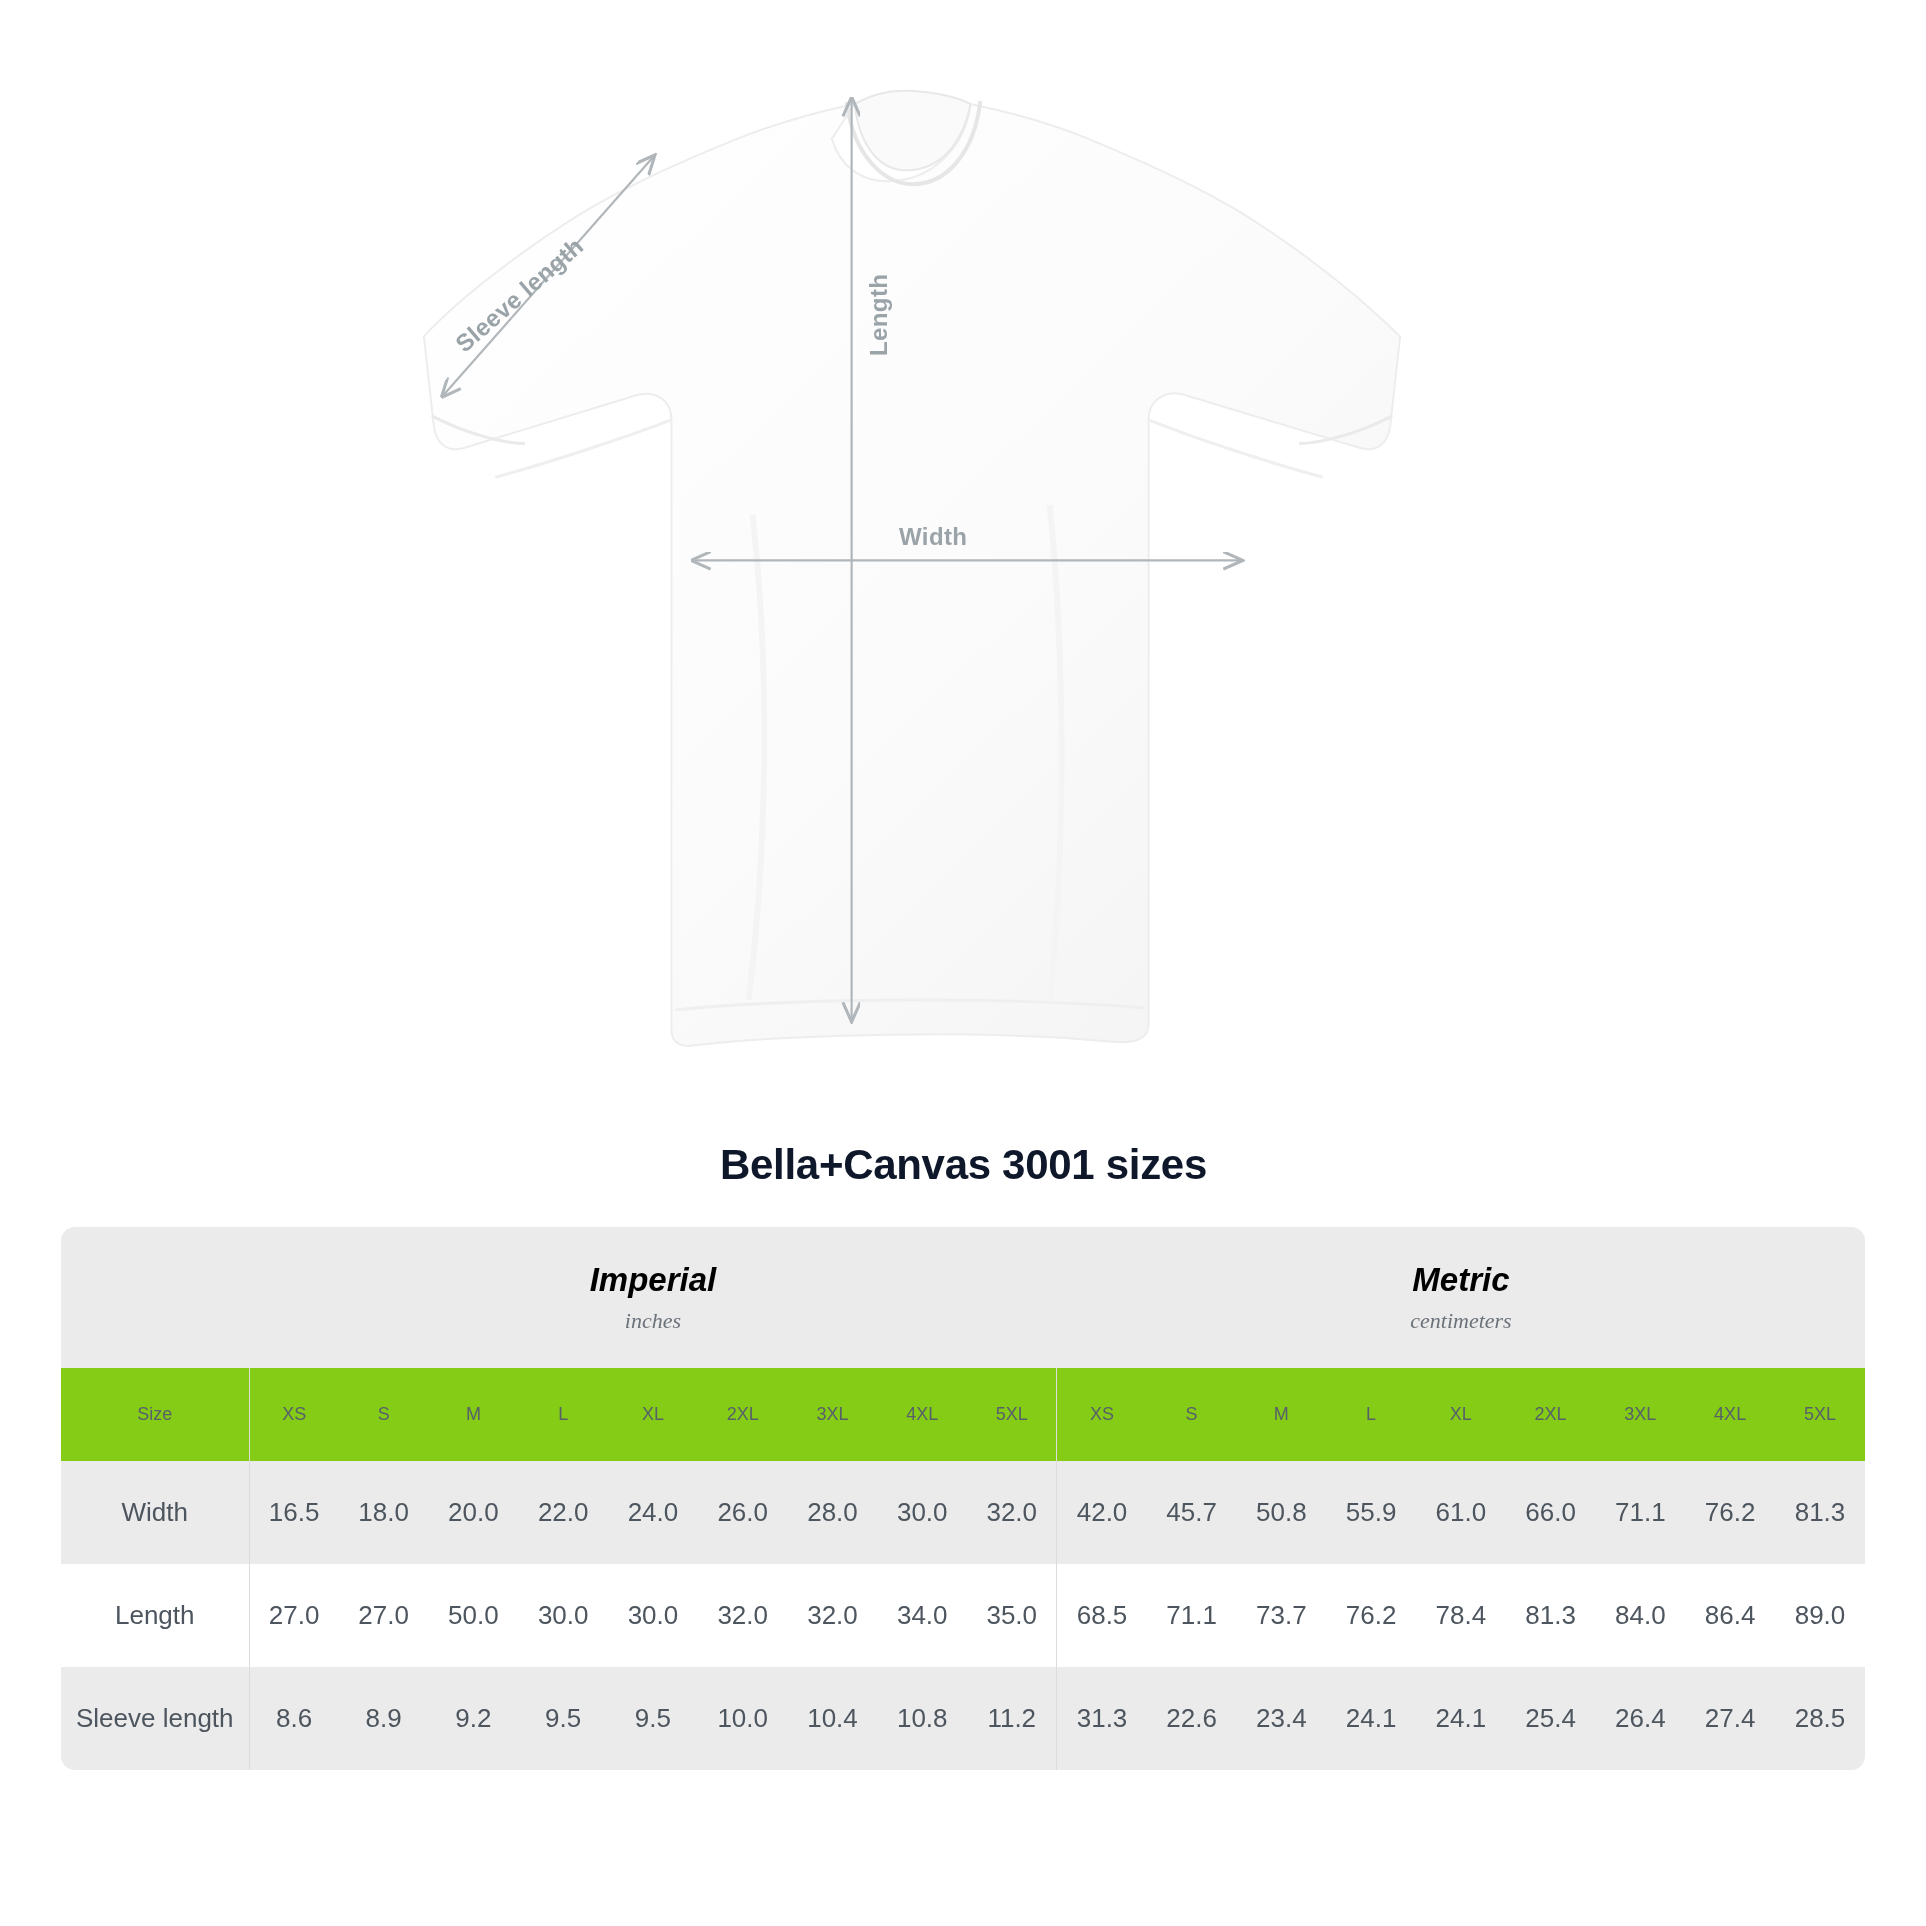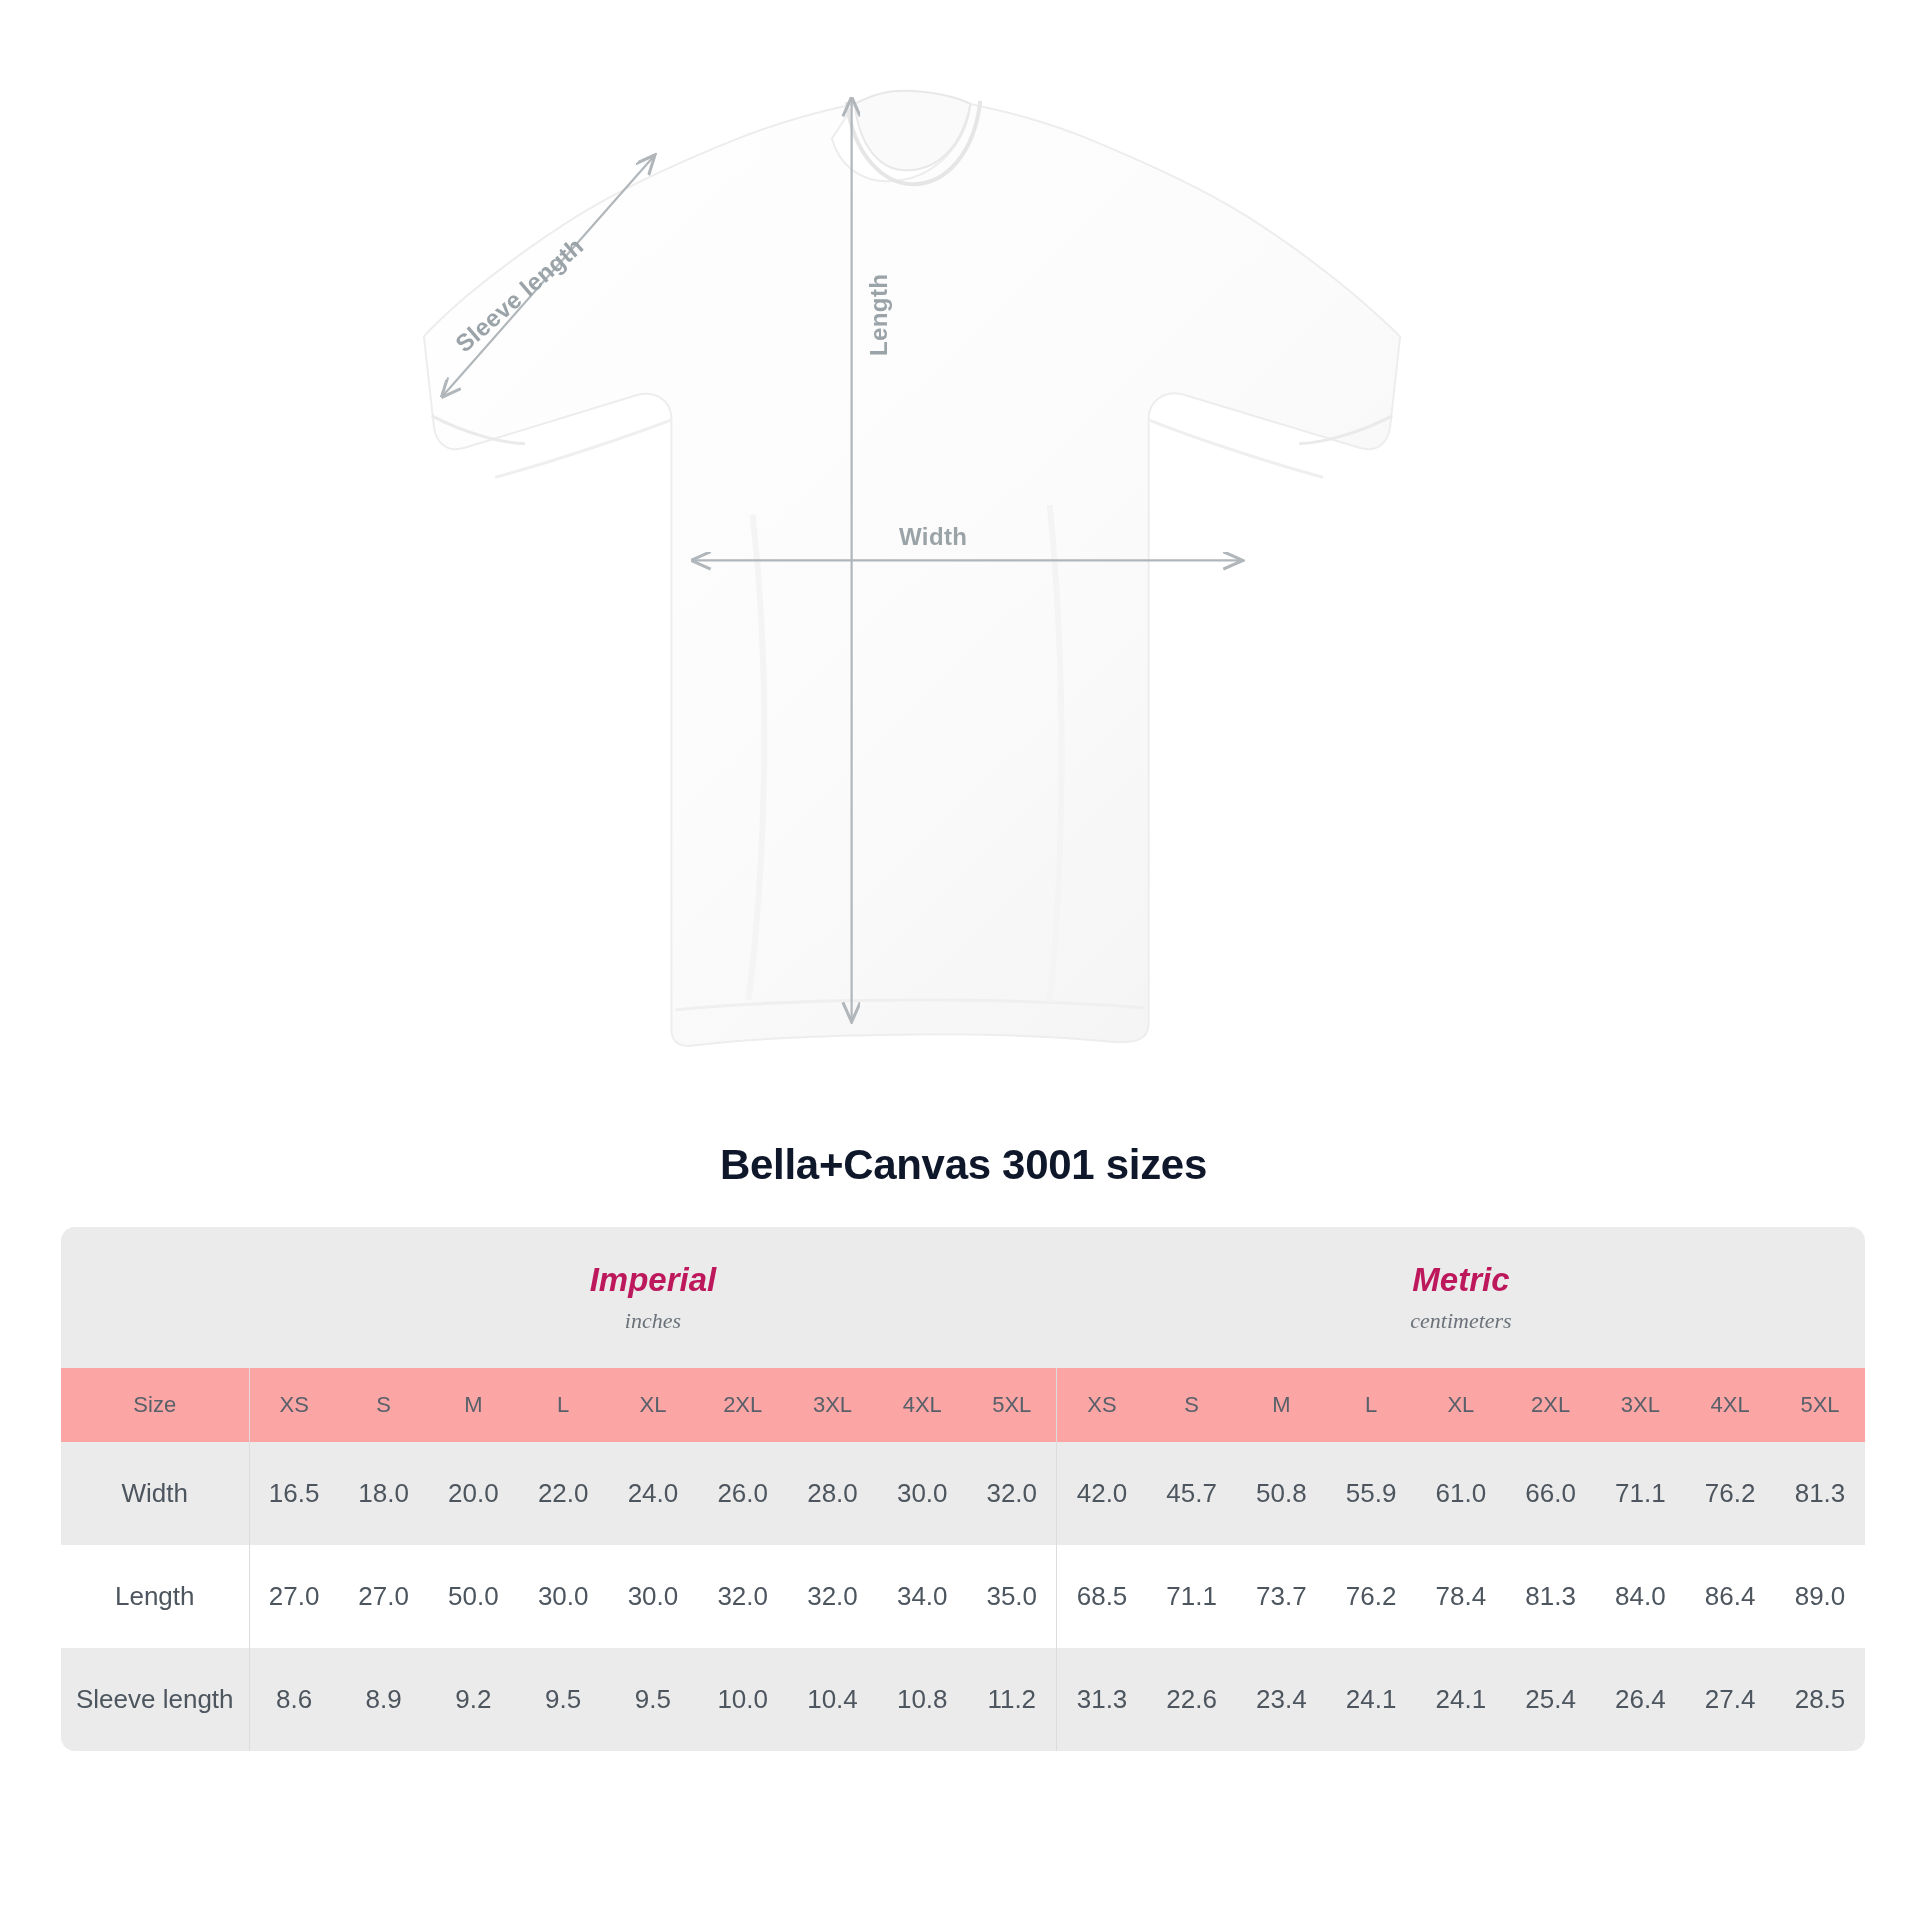--- a/index.html
+++ b/index.html
@@ -96,36 +96,36 @@
     border: 0;
   }
   .unit-header td {
     background: #ebebeb;
     padding: 32px 0 34px 0;
   }
   .unit-name {
     font-size: 33px;
     font-weight: bold;
     font-style: italic;
-    color: #be185d;
+    color: #000000;
     line-height: 1.25;
   }
   .unit-sub {
     font-size: 22px;
     font-style: italic;
     color: #6b727a;
     margin-top: 8px;
     font-family: Liberation Serif, serif;
   }
   .size-row td {
-    background: #fca5a5;
-    padding: 24px 0;
+    background: #84cc16;
+    padding: 36px 0;
     font-weight: bold;
     color: #58606a;
-    font-size: 22px;
+    font-size: 18px;
   }
   .row-label {
     font-weight: bold;
     color: #58606a;
     font-size: 26px;
   }
   .data-row td {
     padding: 36px 0;
     color: #4d555e;
     font-size: 26px;

